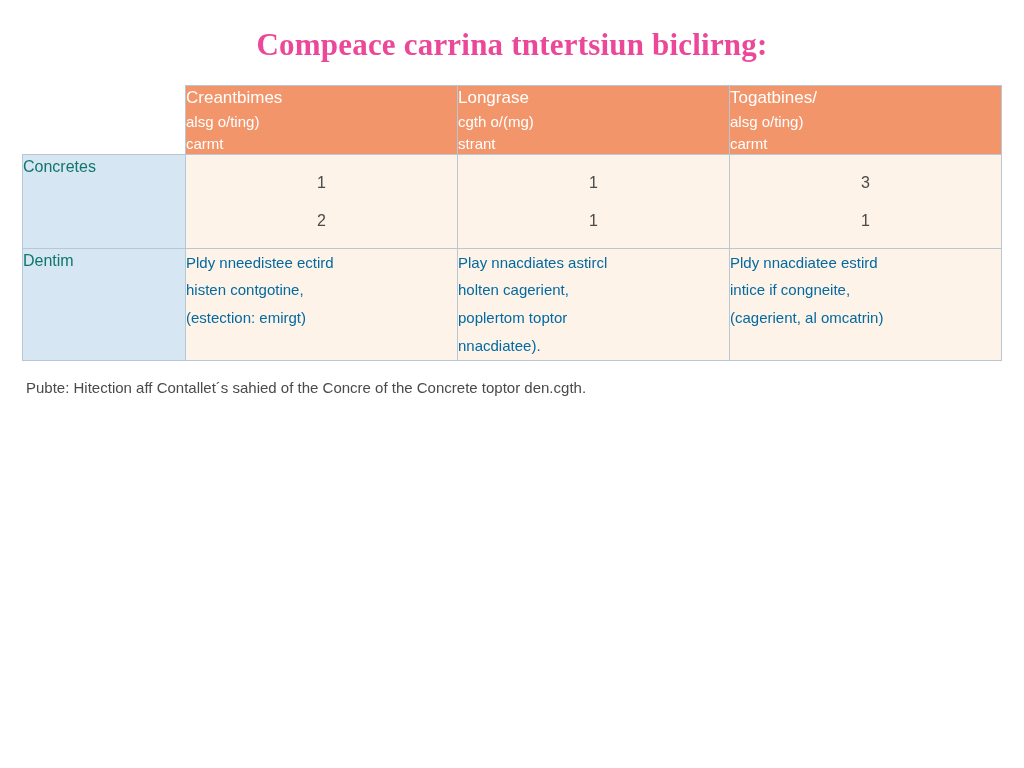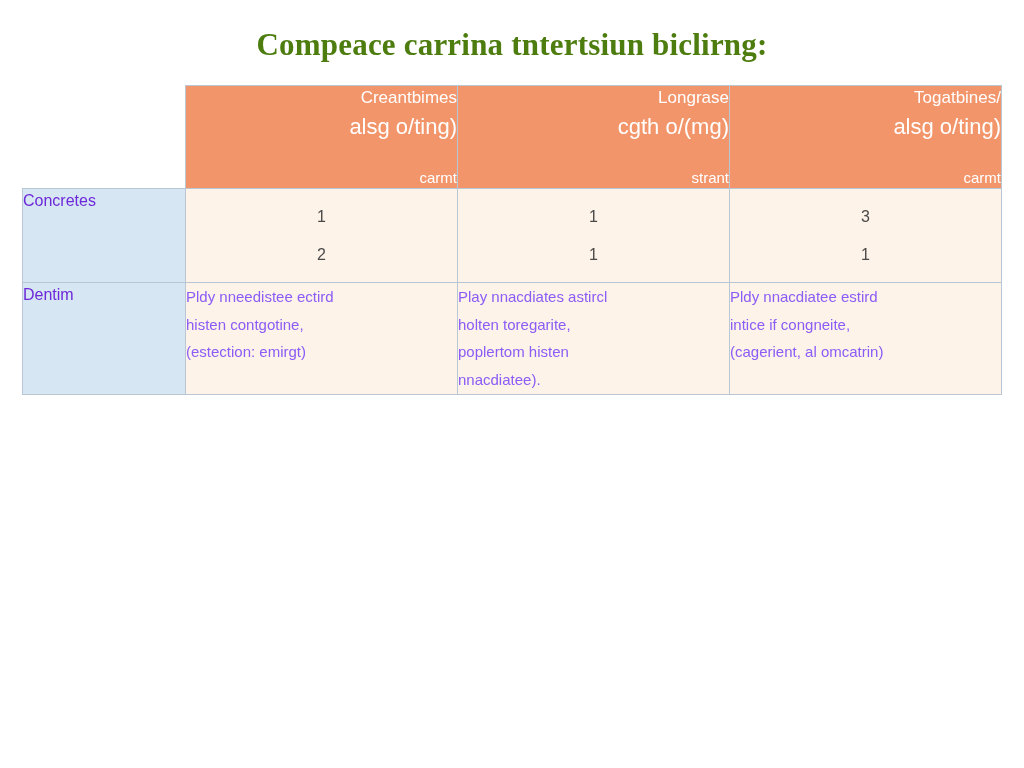--- a/index.html
+++ b/index.html
@@ -19,21 +19,21 @@
     width: 1024px;
     height: 768px;
     box-sizing: border-box;
     padding: 0;
   }
   .doc-title {
     text-align: center;
     font-family: "Liberation Serif", serif;
     font-weight: bold;
     font-size: 31px;
-    color: #4d7c0f;
+    color: #ec4899;
     letter-spacing: 0.2px;
     margin: 26px 40px 0 40px;
     line-height: 1.2;
   }
   .table-wrap {
     margin: 22px 22px 0 22px;
   }
   table.data-table {
     width: 980px;
     border-collapse: collapse;
@@ -46,38 +46,38 @@
   }
   
   col.c-label { width: 163px; }
   col.c-data  { width: 272px; }
 
   
   thead th {
     background: #f2956a;
     color: #ffffff;
     font-weight: normal;
-    text-align: right;
+    text-align: left;
     padding: 20px 10px 16px 10px;
     line-height: 1.45;
     font-size: 17px;
   }
   thead th.corner {
     background: #ffffff;
     border-left: 1px solid #ffffff;
     border-top: 1px solid #ffffff;
   }
   .hdr-main { display: block; font-size: 17px; }
-  .hdr-sub  { display: block; font-size: 22px; }
-  .hdr-note { display: block; font-size: 15px; margin-top: 24px; }
+  .hdr-sub  { display: block; font-size: 15px; }
+  .hdr-note { display: block; font-size: 15px; margin-top: 0; }
 
   
   td.row-label {
     background: #d6e6f2;
-    color: #6d28d9;
+    color: #0f766e;
     font-size: 16px;
     padding: 20px 14px;
     line-height: 1.5;
   }
   
   td.cell {
     text-align: center;
     font-size: 16px;
     color: #4a4a4a;
     padding: 0;
@@ -90,21 +90,21 @@
   td.cell .v + .v {
     padding-top: 0;
   }
   tr.shade td.cell { background: #fdf3e8; }
   tr.plain td.cell { background: #ffffff; }
 
   
   td.note-cell {
     background: #fdf3e8;
     font-size: 15px;
-    color: #8b5cf6;
+    color: #0369a1;
     text-align: left;
     padding: 20px 18px 26px 18px;
     line-height: 1.85;
   }
   td.note-cell .ln { display: block; }
 
   .footnote {
     margin: 18px 26px 0 26px;
     font-size: 15px;
     color: #4a4a4a;
@@ -167,29 +167,30 @@
 
         <tr>
           <td class="row-label">Dentim</td>
           <td class="note-cell">
             <span class="ln">Pldy nneedistee ectird</span>
             <span class="ln">histen contgotine,</span>
             <span class="ln">(estection: emirgt)</span>
           </td>
           <td class="note-cell">
             <span class="ln">Play nnacdiates astircl</span>
-            <span class="ln">holten toregarite,</span>
-            <span class="ln">poplertom histen</span>
+            <span class="ln">holten cagerient,</span>
+            <span class="ln">poplertom toptor</span>
             <span class="ln">nnacdiatee).</span>
           </td>
           <td class="note-cell">
             <span class="ln">Pldy nnacdiatee estird</span>
             <span class="ln">intice if congneite,</span>
             <span class="ln">(cagerient, al omcatrin)</span>
           </td>
         </tr>
 
       </tbody>
     </table>
   </div>
 
+  <div class="footnote">Pubte: Hitection aff Contallet´s sahied of the Concre of the Concrete toptor den.cgth.</div>
 
 </div>
 
 </body></html>

